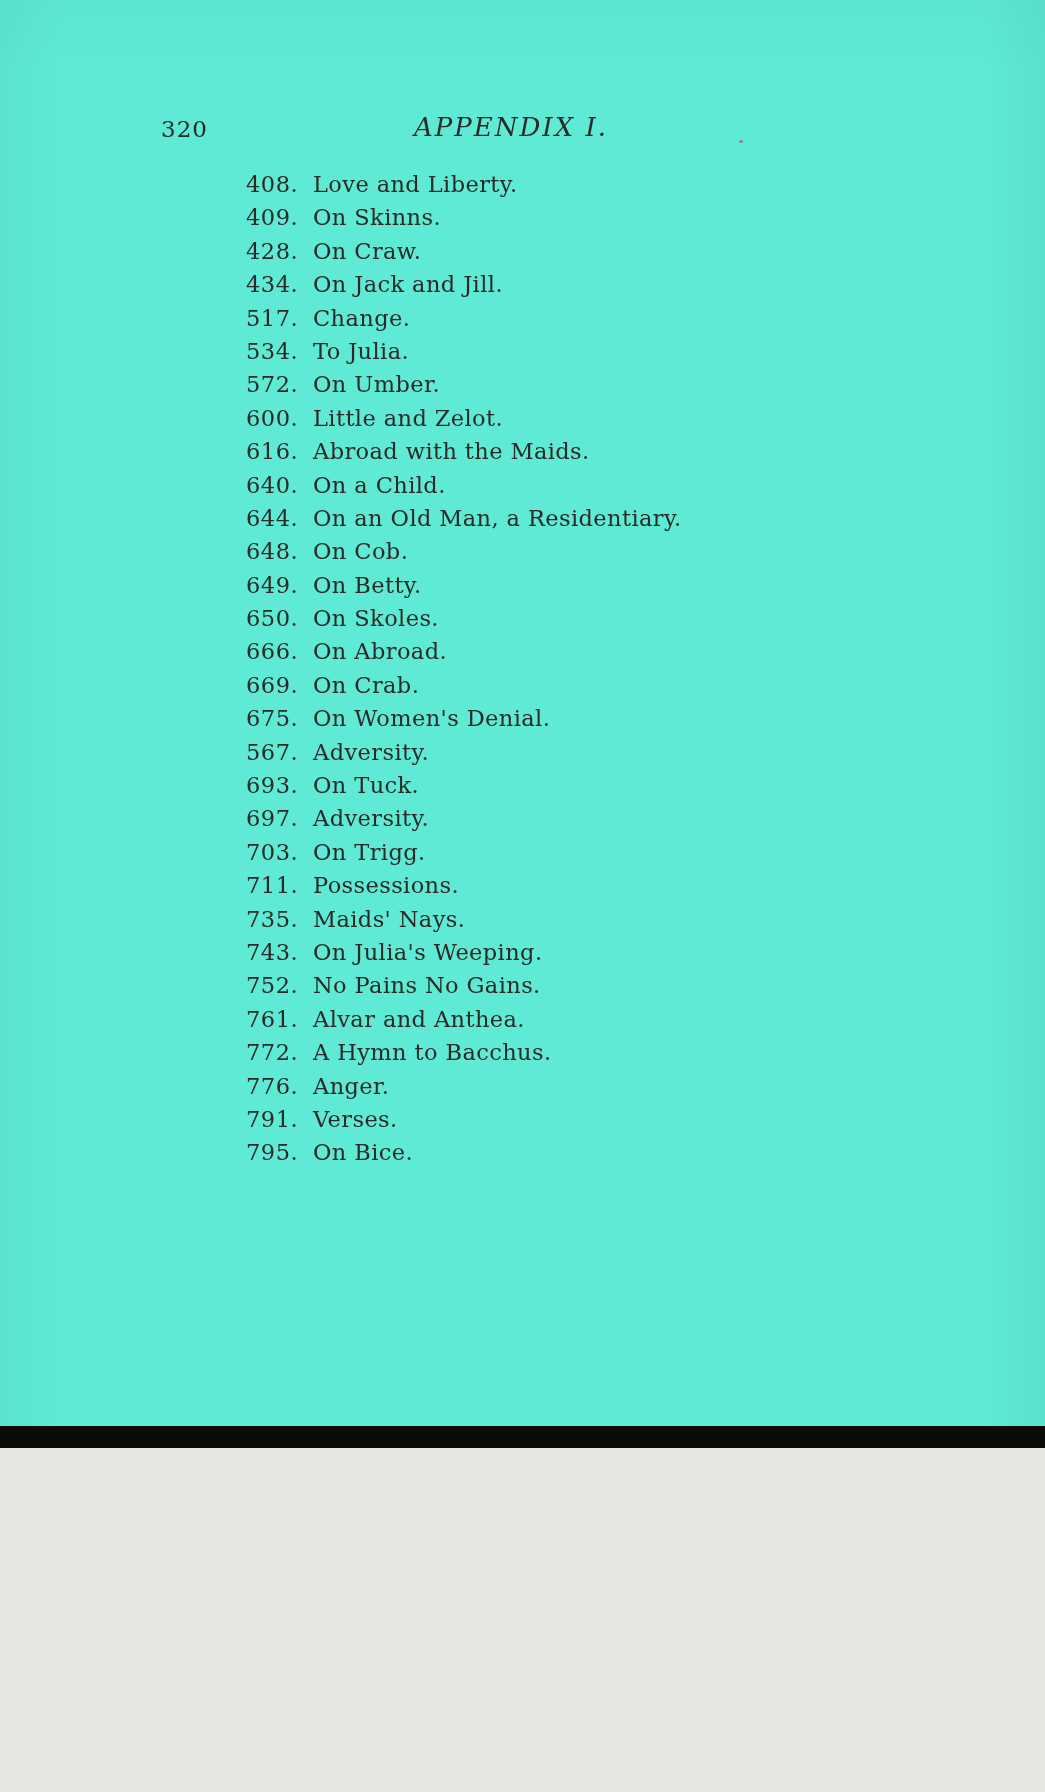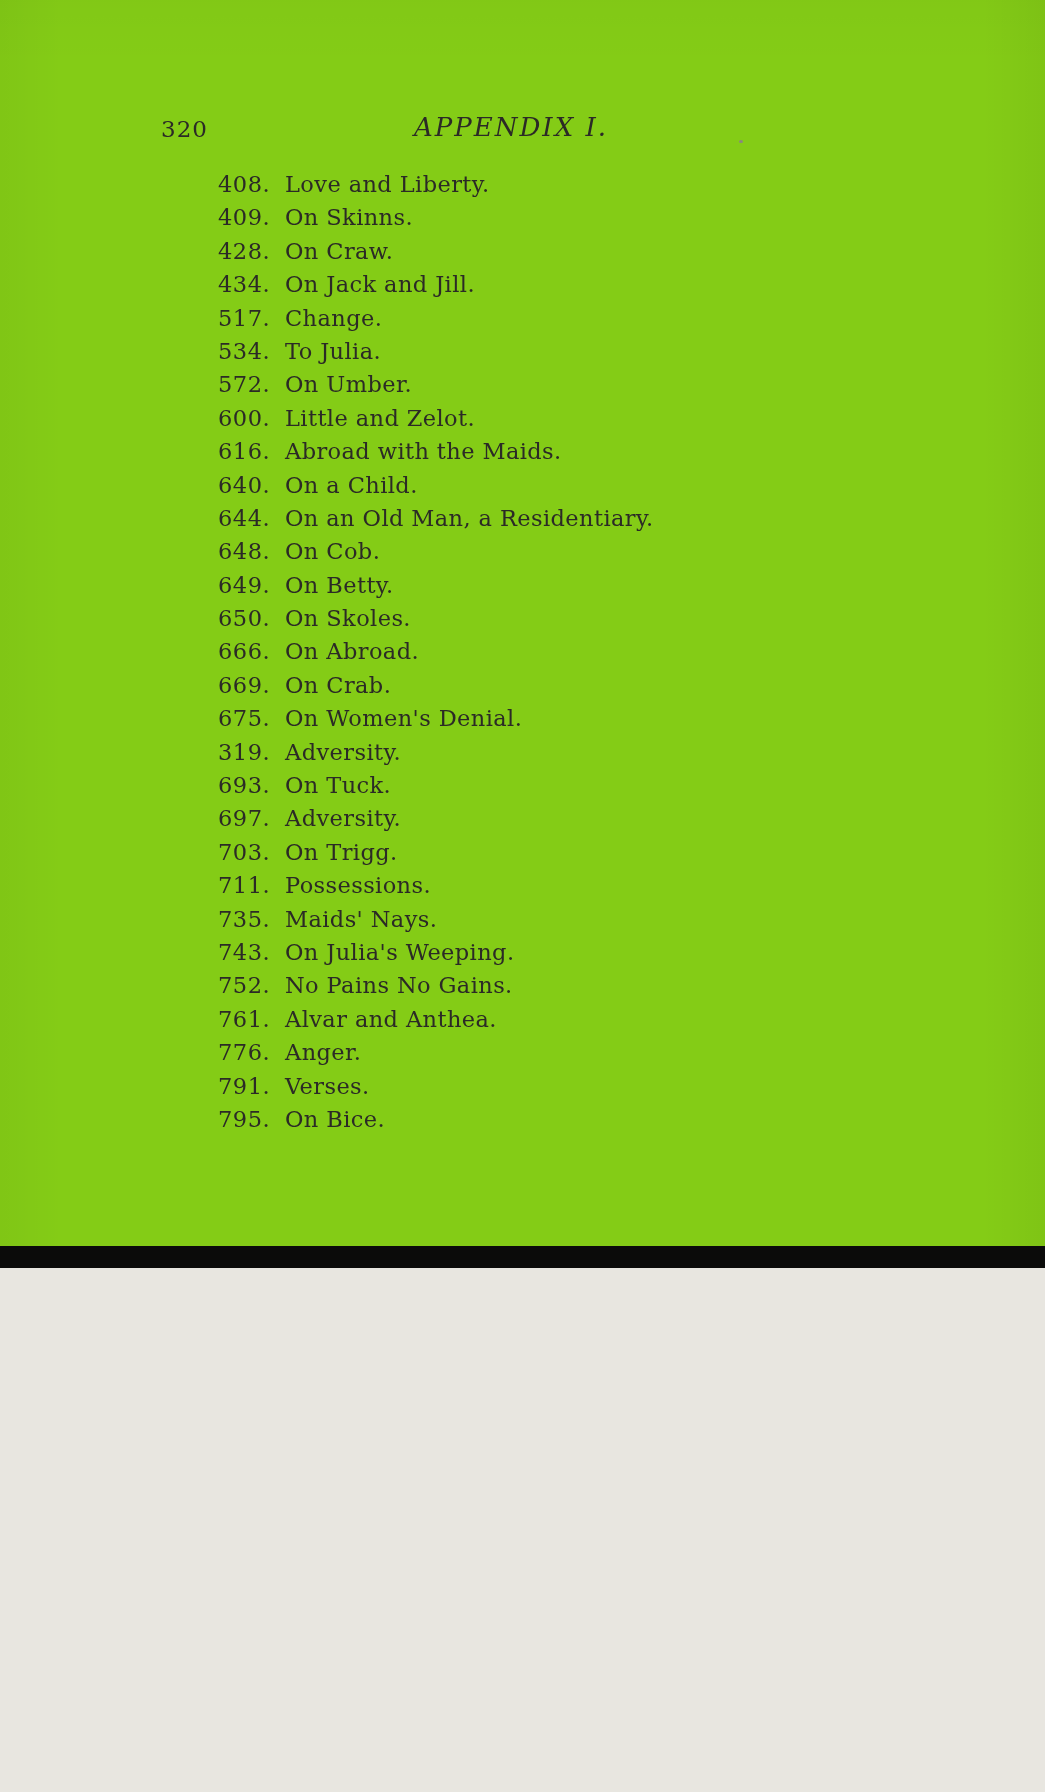--- a/index.html
+++ b/index.html
@@ -3,23 +3,23 @@
 <meta charset="utf-8">
 <style>
   html, body {
     margin: 0;
     padding: 0;
     background: #e8e6e0;
   }
   .page {
     position: relative;
     width: 1045px;
-    height: 1268px;
+    height: 1448px;
     margin: 0 auto;
-    background: #84cc16;
+    background: #5eead4;
     overflow: hidden;
     font-family: "DejaVu Serif", "Liberation Serif", serif;
     color: #2b2a26;
   }
   
   .page::before {
     content: "";
     position: absolute;
     inset: 0;
     pointer-events: none;
@@ -74,20 +74,21 @@
     height: 33.4px;
     line-height: 33.4px;
     font-size: 22.5px;
     white-space: nowrap;
   }
   ol.entries .num {
     display: inline-block;
     width: 50px;
     text-align: right;
     letter-spacing: 0.5px;
+    margin-left: 28px;
   }
   ol.entries .title {
     display: inline-block;
     margin-left: 17px;
     letter-spacing: 0.4px;
   }
   .scan-bottom-bar {
     position: absolute;
     left: 0;
     right: 0;
@@ -171,21 +172,21 @@
       </li>
       <li>
         <span class="num">669.</span>
         <span class="title">On Crab.</span>
       </li>
       <li>
         <span class="num">675.</span>
         <span class="title">On Women's Denial.</span>
       </li>
       <li>
-        <span class="num">319.</span>
+        <span class="num">567.</span>
         <span class="title">Adversity.</span>
       </li>
       <li>
         <span class="num">693.</span>
         <span class="title">On Tuck.</span>
       </li>
       <li>
         <span class="num">697.</span>
         <span class="title">Adversity.</span>
       </li>
@@ -207,20 +208,24 @@
       </li>
       <li>
         <span class="num">752.</span>
         <span class="title">No Pains No Gains.</span>
       </li>
       <li>
         <span class="num">761.</span>
         <span class="title">Alvar and Anthea.</span>
       </li>
       <li>
+        <span class="num">772.</span>
+        <span class="title">A Hymn to Bacchus.</span>
+      </li>
+      <li>
         <span class="num">776.</span>
         <span class="title">Anger.</span>
       </li>
       <li>
         <span class="num">791.</span>
         <span class="title">Verses.</span>
       </li>
       <li>
         <span class="num">795.</span>
         <span class="title">On Bice.</span>

